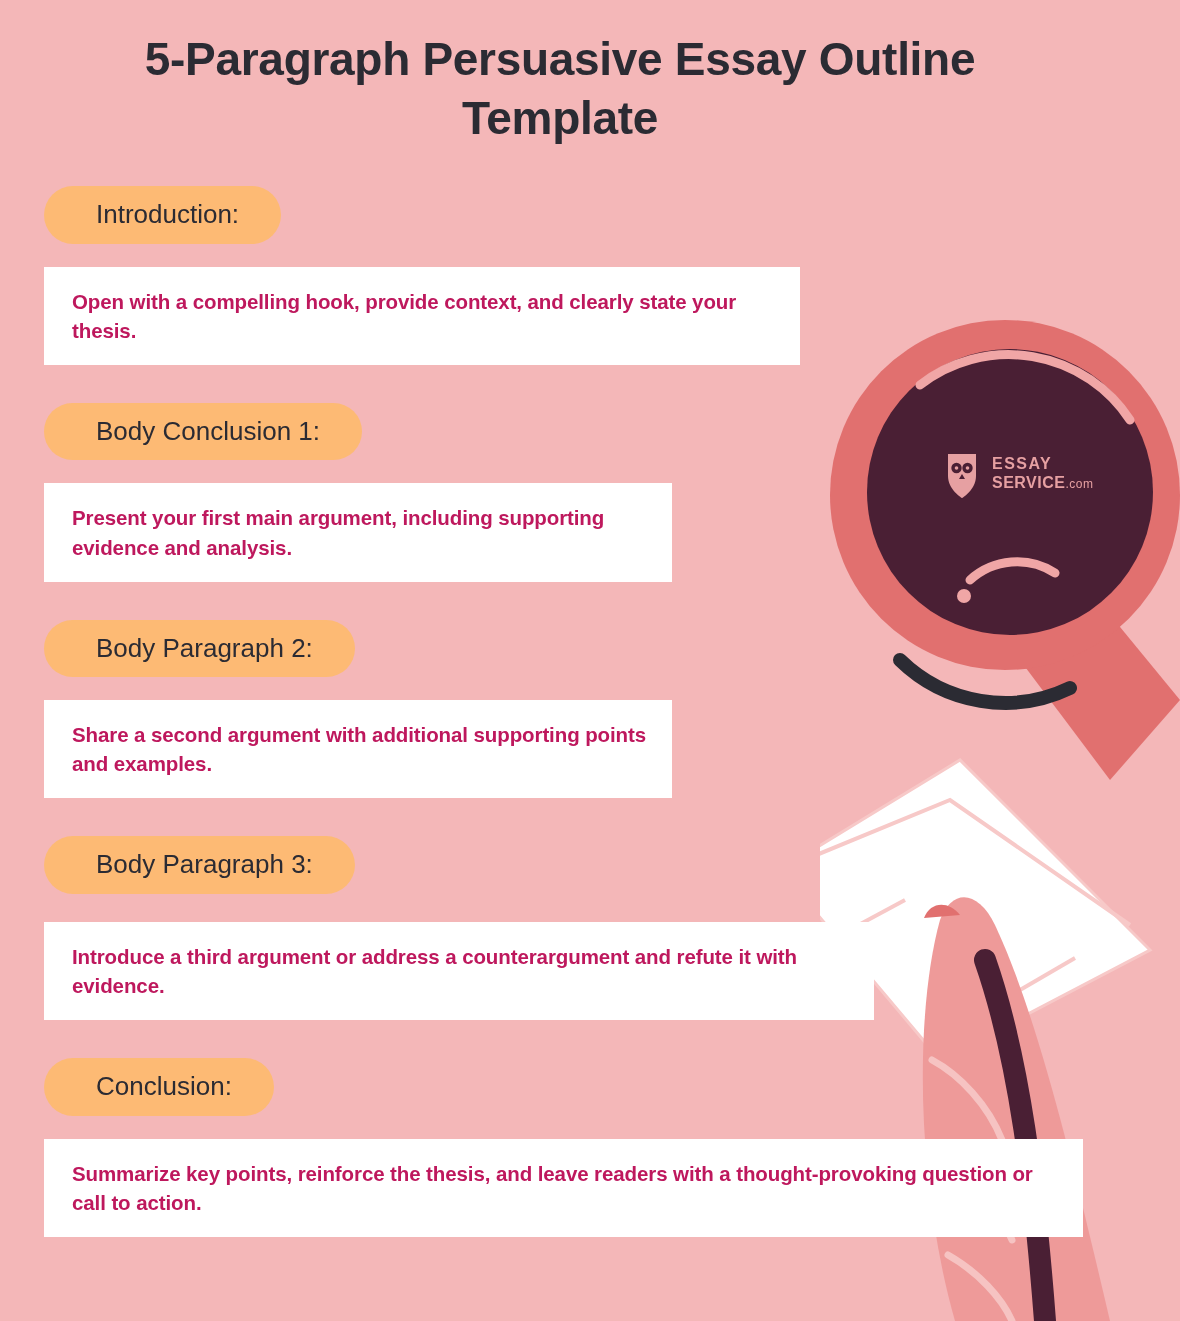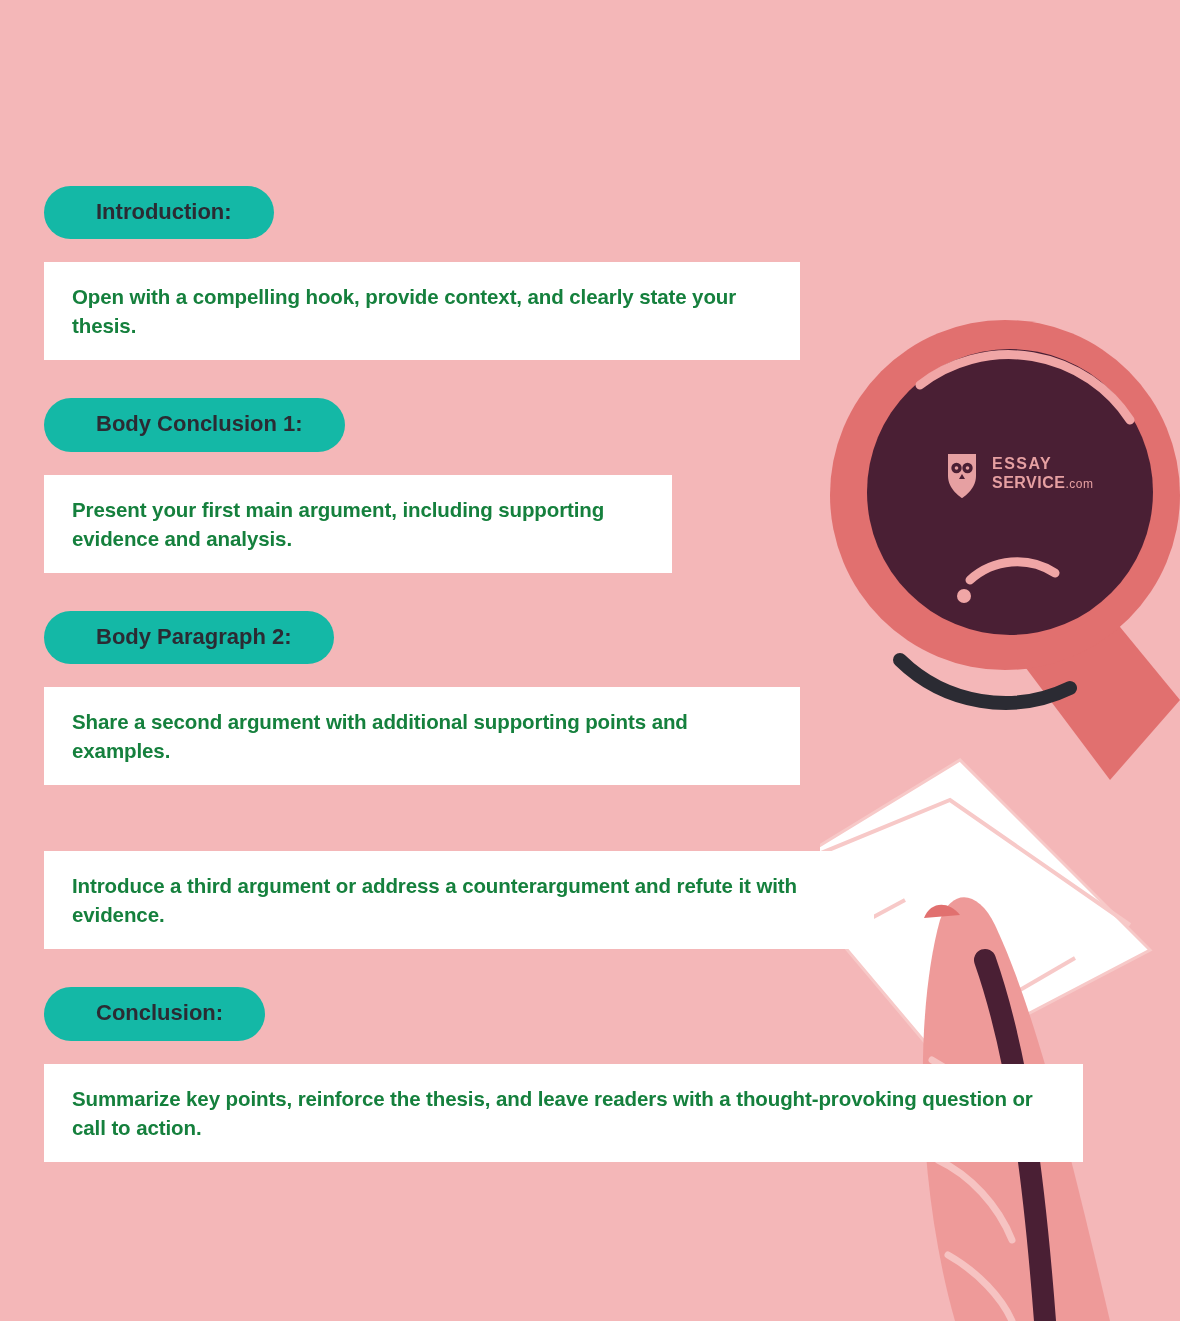--- a/index.html
+++ b/index.html
@@ -45,44 +45,44 @@
     left: 44px;
     top: 186px;
     width: 880px;
     z-index: 5;
   }
 
   .section { margin-bottom: 0; }
 
   .pill {
     display: inline-block;
-    background: #14b8a6;
+    background: #fdba74;
     color: #2b2b33;
-    font-size: 22px;
-    font-weight: bold;
+    font-size: 26px;
+    font-weight: normal;
     border-radius: 42px;
     padding: 14px 42px 15px 52px;
     line-height: 1.1;
     white-space: nowrap;
   }
 
   .desc {
     background: #ffffff;
-    color: #15803d;
+    color: #be185d;
     font-size: 20.5px;
     font-weight: bold;
     line-height: 1.42;
     padding: 20px 24px 20px 28px;
     margin-top: 23px;
     letter-spacing: -0.1px;
   }
 
   .sec-intro .desc   { width: 756px; }
   .sec-b1 .desc      { width: 628px; }
-  .sec-b2 .desc      { width: 756px; }
+  .sec-b2 .desc      { width: 628px; }
   .sec-b3 .desc      { width: 830px; margin-top: 28px; }
   .sec-concl .desc   { width: 1039px; }
 
   .gap-after-desc { height: 38px; }
 
   
   .art {
     position: absolute;
     right: 0;
     top: 0;
@@ -140,20 +140,21 @@
         <path d="M 120 920 C 95 1010 95 1180 135 1321 L 290 1321 C 250 1150 215 1010 175 925 C 158 890 132 888 120 920 Z" fill="#ee9a99"></path>
         <path d="M 165 960 C 200 1060 215 1190 225 1321" fill="none" stroke="#4a1f34" stroke-width="22" stroke-linecap="round"></path>
         <path d="M 112 1060 C 140 1075 168 1105 182 1140" fill="none" stroke="#f6c3c2" stroke-width="7" stroke-linecap="round"></path>
         <path d="M 118 1160 C 150 1175 178 1205 192 1240" fill="none" stroke="#f6c3c2" stroke-width="7" stroke-linecap="round"></path>
         <path d="M 128 1255 C 158 1272 182 1298 192 1321" fill="none" stroke="#f6c3c2" stroke-width="7" stroke-linecap="round"></path>
         <path d="M 140 915 C 128 900 110 902 104 918" fill="#e1706f"></path>
       </g>
     </svg>
   </div>
 
+  <h1 class="title">5-Paragraph Persuasive Essay Outline Template</h1>
 
   <div class="content">
 
     <div class="section sec-intro">
       <div class="pill">Introduction:</div>
       <div class="desc">Open with a compelling hook, provide context, and clearly state your thesis.</div>
     </div>
     <div class="gap-after-desc"></div>
 
     <div class="section sec-b1">
@@ -162,20 +163,21 @@
     </div>
     <div class="gap-after-desc"></div>
 
     <div class="section sec-b2">
       <div class="pill">Body Paragraph 2:</div>
       <div class="desc">Share a second argument with additional supporting points and examples.</div>
     </div>
     <div class="gap-after-desc"></div>
 
     <div class="section sec-b3">
+      <div class="pill">Body Paragraph 3:</div>
       <div class="desc">Introduce a third argument or address a counterargument and refute it with evidence.</div>
     </div>
     <div class="gap-after-desc"></div>
 
     <div class="section sec-concl">
       <div class="pill">Conclusion:</div>
       <div class="desc">Summarize key points, reinforce the thesis, and leave readers with a thought-provoking question or call to action.</div>
     </div>
 
   </div>

